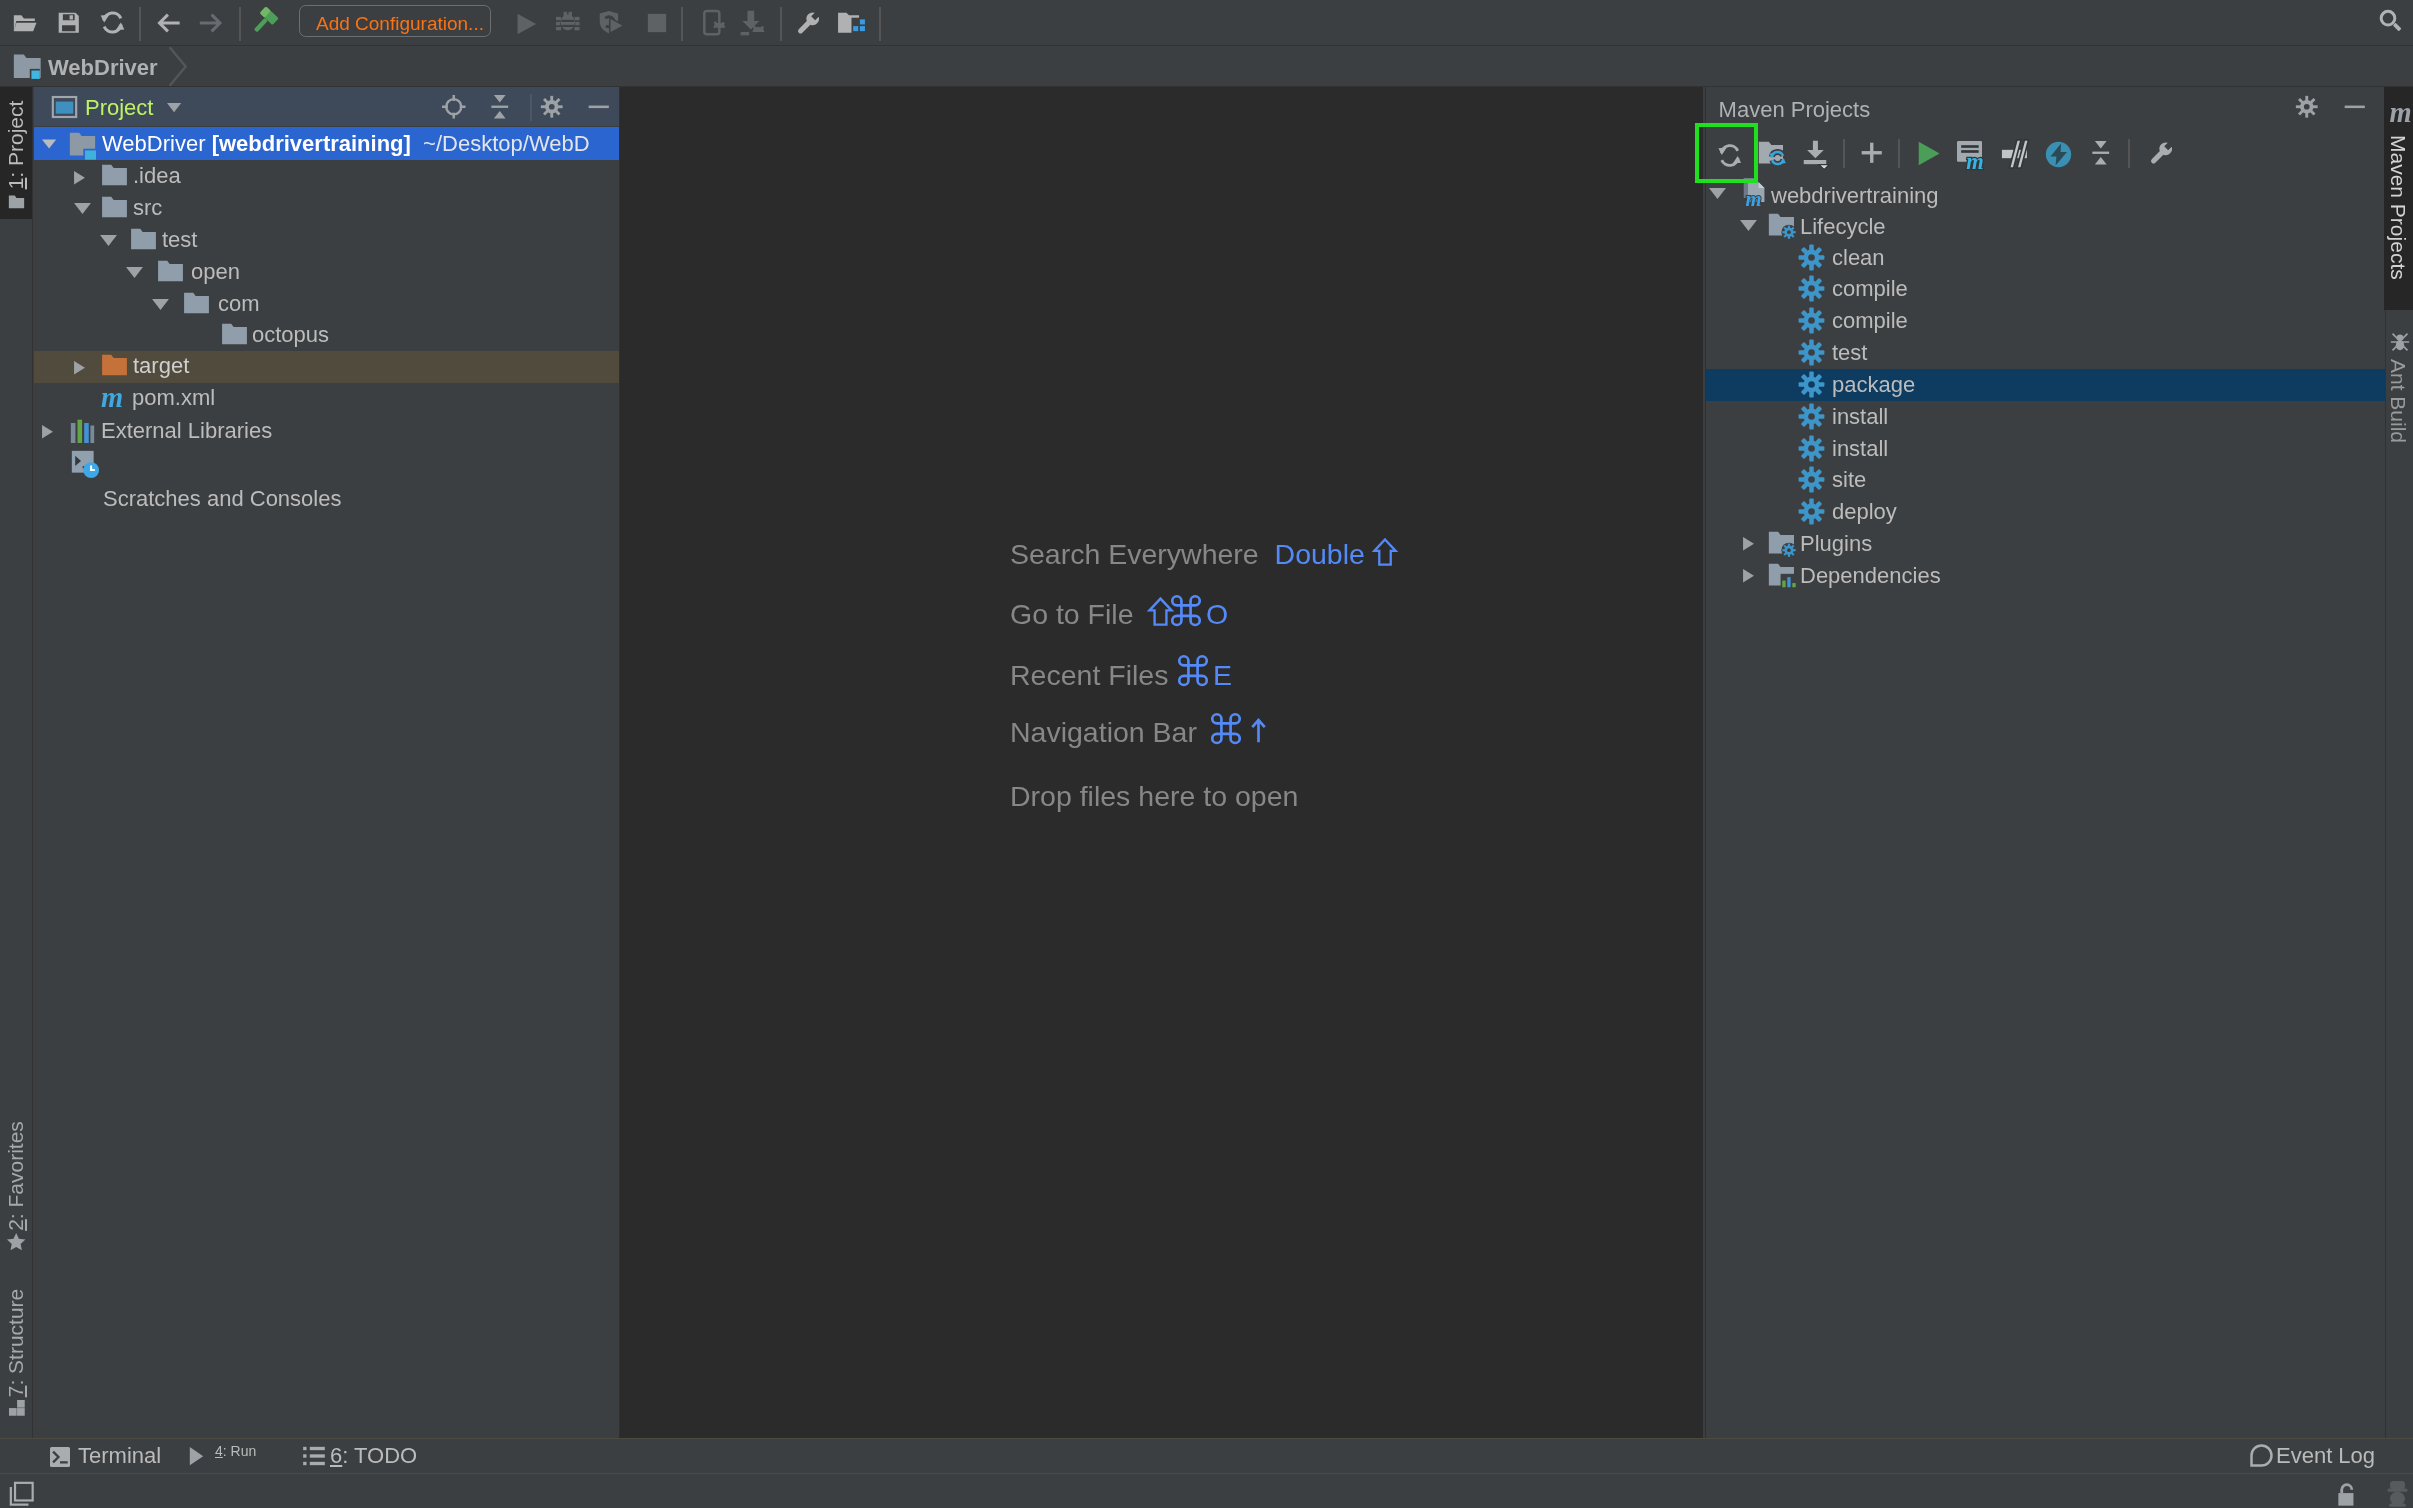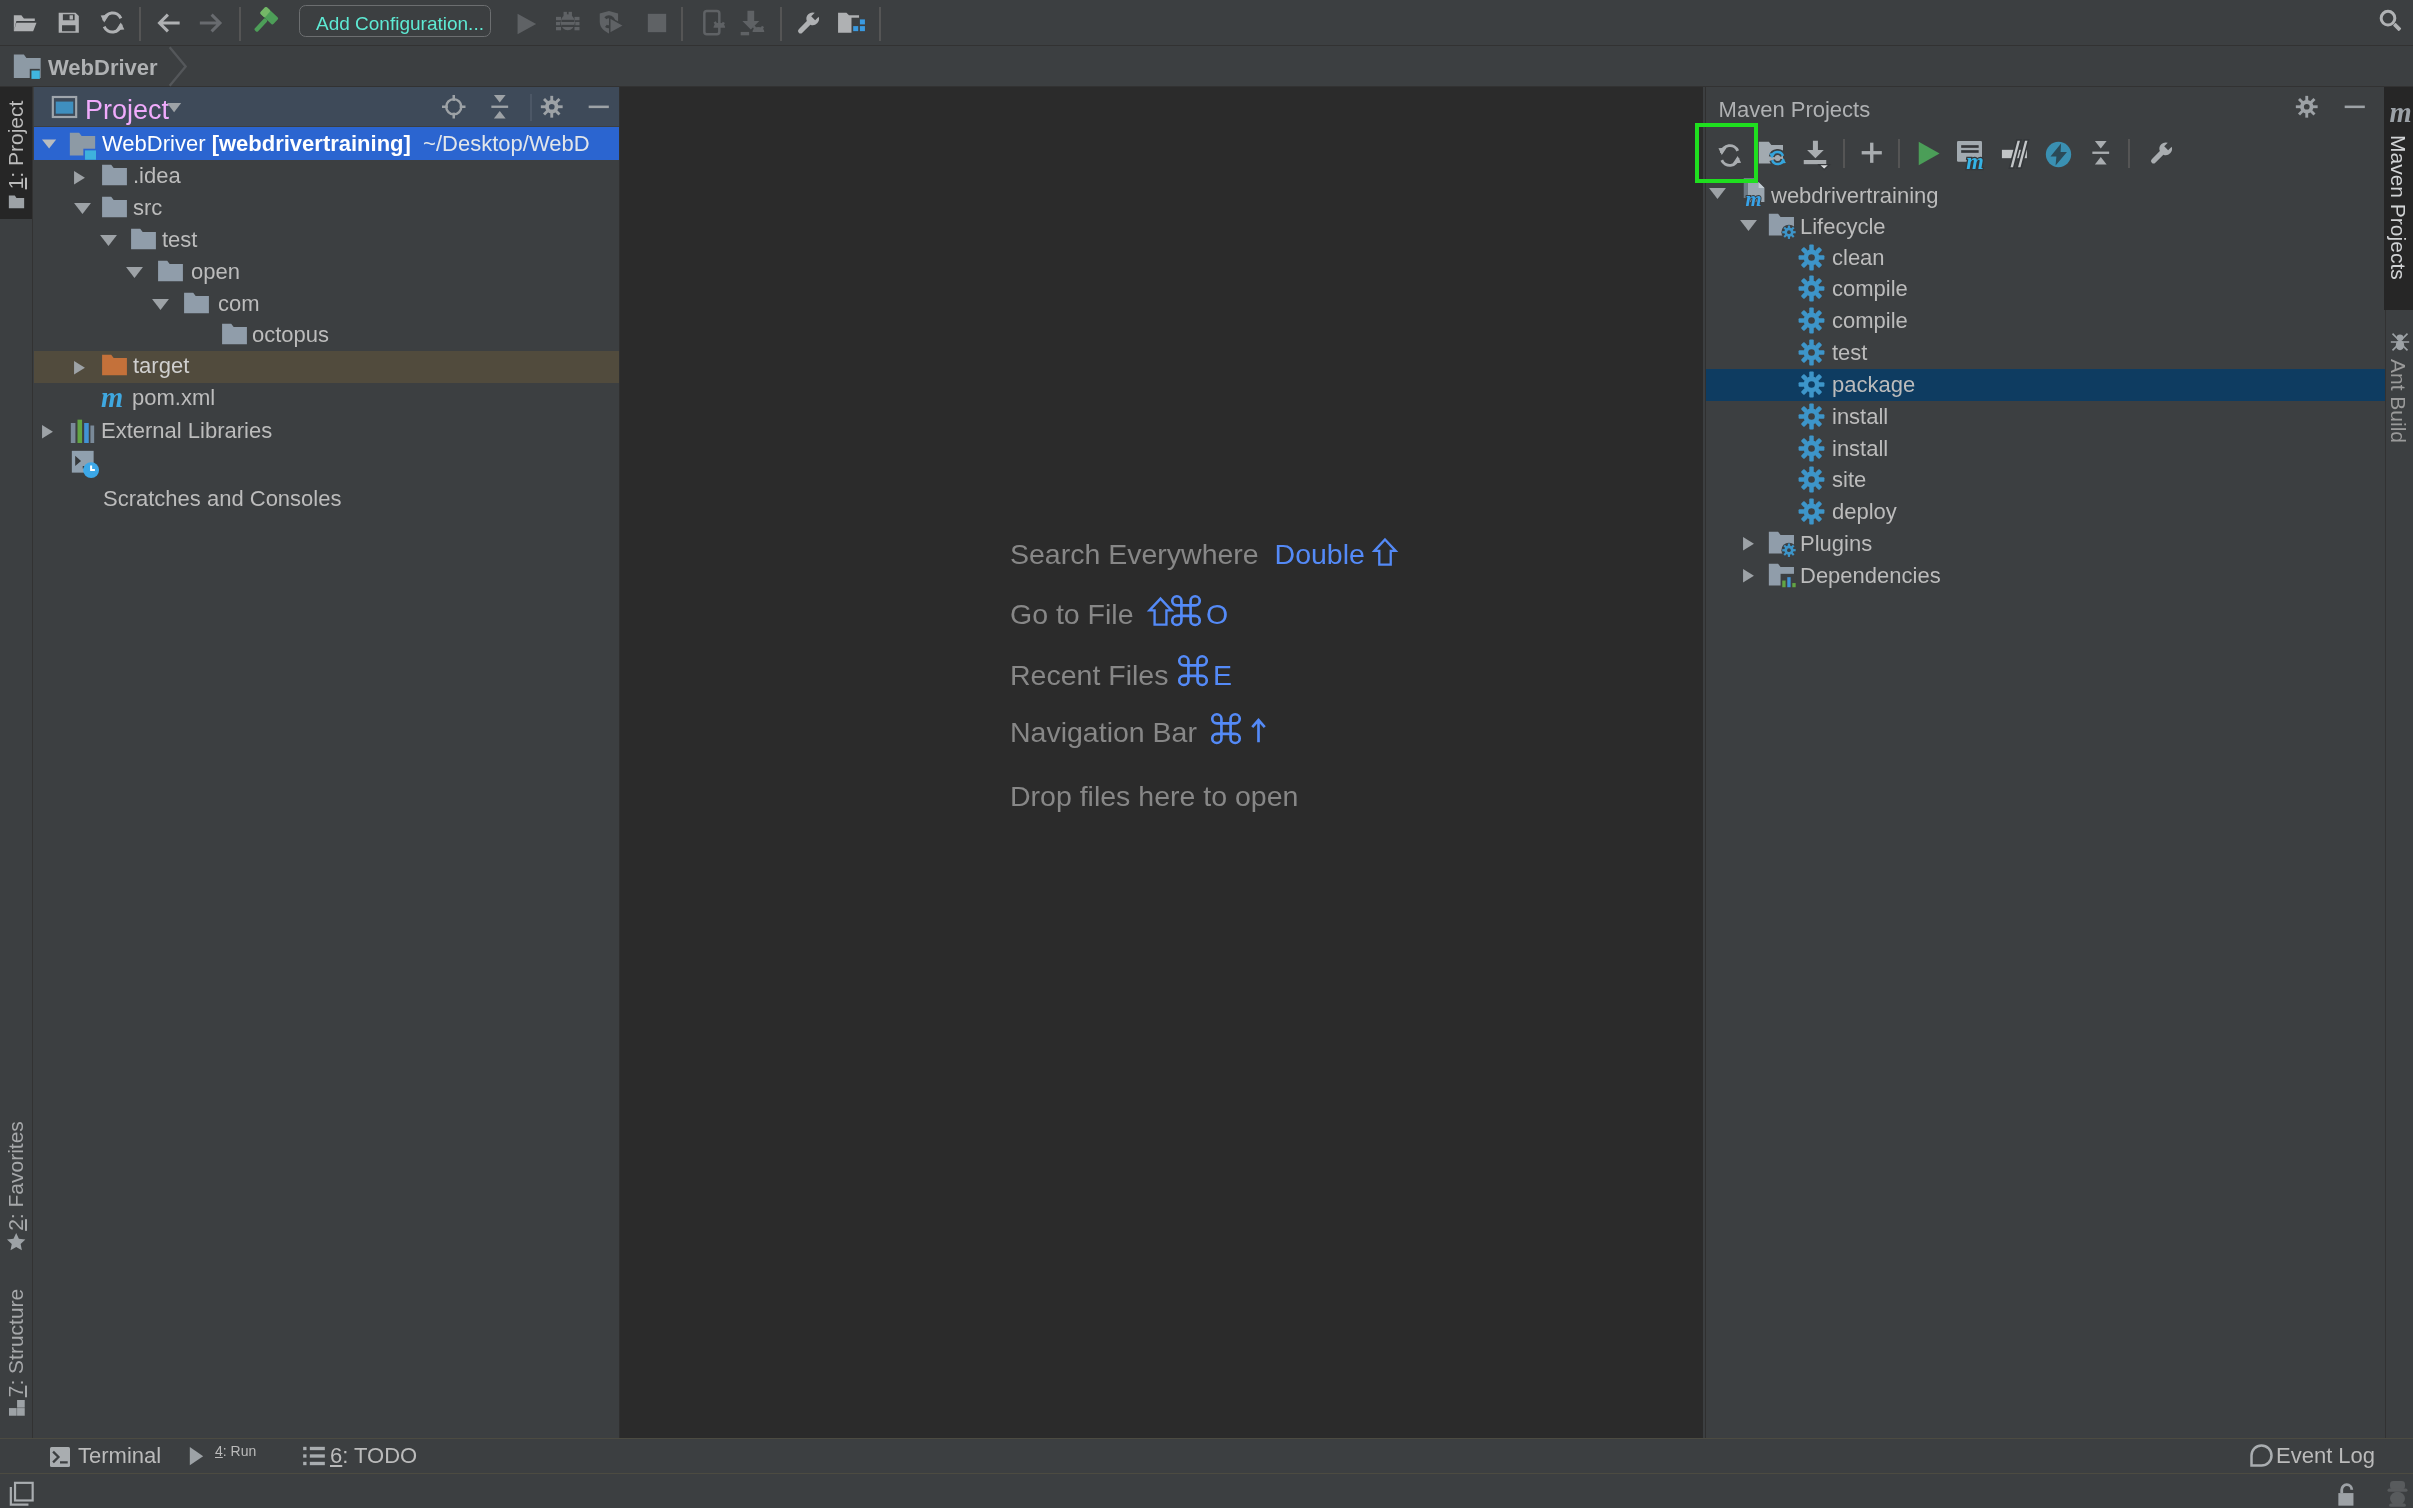--- a/index.html
+++ b/index.html
@@ -47,21 +47,21 @@
 
   <svg style="left:251px;top:8.4px" width="28.5" height="28.5" viewBox="0 0 34 34">
     <g transform="rotate(43 17 15)">
       <rect x="6" y="2" width="21" height="11" rx="2" fill="#4d9e58"></rect>
       <rect x="6" y="2" width="8" height="11" rx="2" fill="#74b767"></rect>
       <rect x="14.2" y="13" width="5.2" height="19" rx="2" fill="#4d9e58"></rect>
     </g>
   </svg>
 
   <div class="abs" style="left:299px;top:5px;width:190px;height:30px;border:1.7px solid #6c6e70;border-radius:6.7px;"></div>
-  <div class="txt" style="left:316px;top:12.6px;font-size:19px;color:#5eead4;">Add Configuration...</div>
+  <div class="txt" style="left:316px;top:12.6px;font-size:19px;color:#f97316;">Add Configuration...</div>
 
   <svg style="left:515px;top:12.6px" width="22" height="22" viewBox="0 0 26 26">
     <path fill="#5f6265" d="M3 1 L25 13 L3 25 z"></path>
   </svg>
 
   <svg style="left:556px;top:11px" width="23.5" height="23.5" viewBox="0 0 28 28">
     <g fill="#5f6265">
       <rect x="9" y="1" width="4" height="5"></rect>
         <rect x="15" y="1" width="4" height="5"></rect>
       <rect x="0" y="7" width="6" height="4"></rect> 
@@ -178,21 +178,21 @@
 
 </div>
 
 <div class="abs" id="project" style="left:34px;top:87px;width:585px;height:1351px;background:#3c3f41;border-right:1.7px solid #303030;">
 
   <div class="abs" style="left:0;top:0;width:585px;height:39px;background:#3e4a59;">
     <svg style="left:18.4px;top:9.2px" width="25" height="22" viewBox="0 0 30 26">
       <rect x="1" y="1" width="28" height="24" fill="none" stroke="#9fa6ad" stroke-width="2.6"></rect>
       <rect x="4.5" y="6.5" width="21" height="14.5" fill="#3f8fbf"></rect>
     </svg>
-    <div class="txt" style="left:51px;top:7.5px;font-size:27px;color:#f0abfc;">Project</div>
+    <div class="txt" style="left:51px;top:7.5px;font-size:22px;color:#bef264;">Project</div>
     <svg style="left:133px;top:16px" width="14.2" height="9.2" viewBox="0 0 17 11">
         <path fill="#9da2a6" d="M0 0 h17 l-8.5 11 z"></path>
       </svg>
 
     <svg style="left:408px;top:7.5px" width="23.5" height="23.5" viewBox="0 0 28 28">
       <circle cx="14" cy="14" r="9" fill="none" stroke="#9da2a6" stroke-width="2.8"></circle>
       <g stroke="#9da2a6" stroke-width="3">
           <line x1="14" y1="0" x2="14" y2="7"></line>
           <line x1="14" y1="21" x2="14" y2="28"></line>
           <line x1="0" y1="14" x2="7" y2="14"></line>

